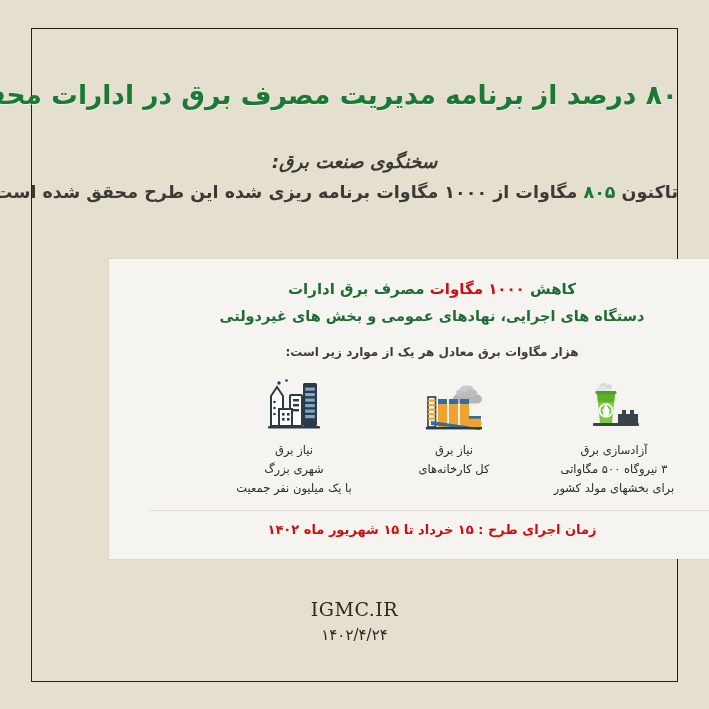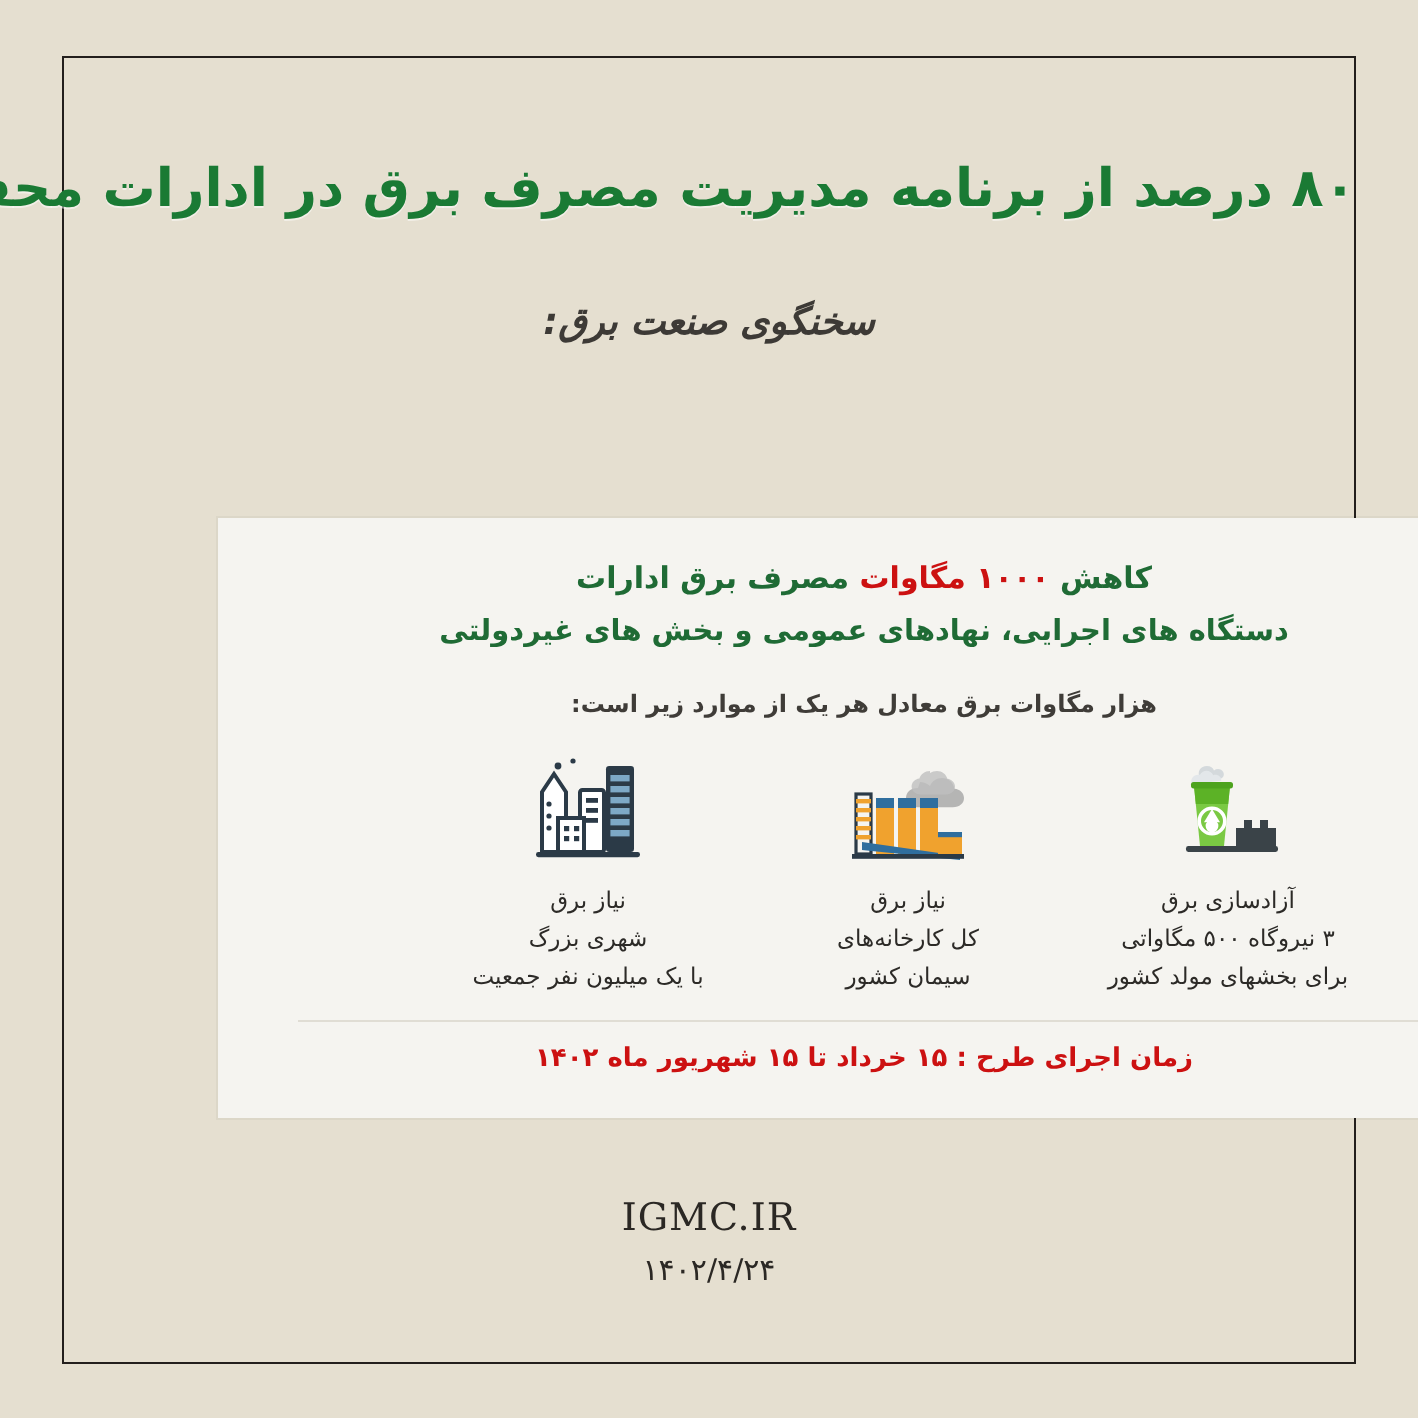--- a/index.html
+++ b/index.html
@@ -153,20 +153,23 @@
 </style>
 </head>
 <body>
 
 <div id="outer-frame"></div>
 
 <div id="headline">۸۰ درصد از برنامه مدیریت مصرف برق در ادارات محقق شد</div>
 
 <div id="sub-block">
   <div id="sub-line-1">سخنگوی صنعت برق:</div>
+  <div id="sub-line-2">
+    <span>تاکنون </span><span class="green-num">۸۰۵</span><span> مگاوات از ۱۰۰۰ مگاوات برنامه ریزی شده این طرح محقق شده است</span>
+  </div>
 </div>
 
 <div id="info-card">
 
   <div id="card-head">
     <div id="card-head-line-1">
       <span>کاهش </span><span class="red">۱۰۰۰ مگاوات</span><span> مصرف برق ادارات</span>
     </div>
     <div id="card-head-line-2">دستگاه های اجرایی، نهادهای عمومی و بخش های غیردولتی</div>
   </div>
@@ -237,21 +240,20 @@
 
           <path d="M9 45 L58 52 L58 54 L9 49 Z" fill="#2f6e9e"></path>
           <rect x="47" y="40" width="12" height="11" fill="#f0a22e"></rect>
           <rect x="47" y="40" width="12" height="2.6" fill="#2f6e9e"></rect>
           <rect x="4" y="51" width="56" height="2.4" fill="#2b3a47"></rect>
         </svg>
       </div>
       <div class="col-caption">
         <div>نیاز برق</div>
         <div>کل کارخانه‌های</div>
-        <div>سیمان کشور</div>
       </div>
     </div>
 
     <div class="info-col">
       <div class="icon-box">
         <svg width="60" height="56" viewBox="0 0 60 56" aria-hidden="true">
 
           <path d="M16 13c-1.8-3.4.4-6 3.4-6 2 0 3 .9 3.6 2.2 1.5-1.1 3.8-.8 4.6.8.9 1.7-.2 3.3-2 3.6z" fill="#d4d9dc"></path>
           <path d="M12 16c-1.2-2.6 1-5.2 4-4.6 1.3-2.8 5.4-2.8 6.6.2 2.2-.7 4.2.8 4 2.8z" fill="#e3e7ea"></path>
 

